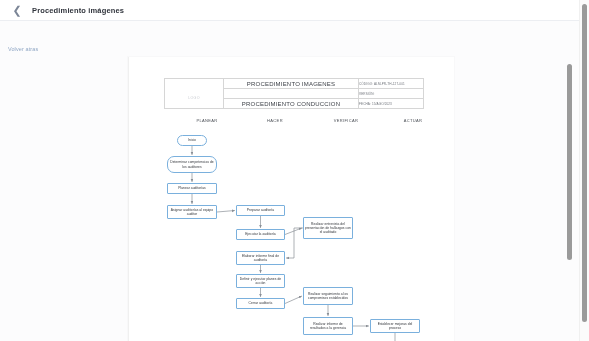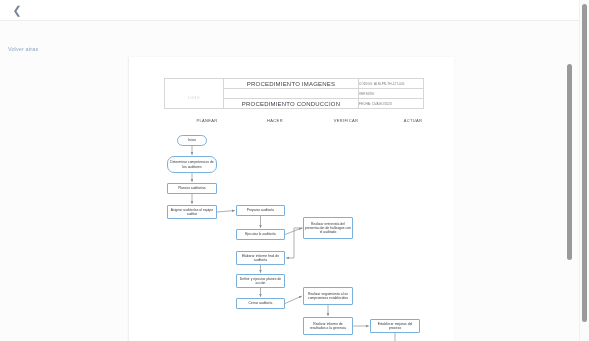--- a/index.html
+++ b/index.html
@@ -100,20 +100,21 @@
   .sb-inner{right:16px;top:21px;width:8px;height:320px;background:transparent;}
   .sb-inner .sb-thumb{left:2px;top:22px;width:5px;height:196px;}
 </style>
 </head>
 <body>
 
 <div class="app">
 
   <div class="topbar">
     <div class="back-chevron">❮</div>
+    <div class="topbar-title">Procedimiento imágenes</div>
   </div>
 
   <div class="content">
 
     <div class="back-link">Volver atras</div>
 
     <div class="page">
 
       <table class="doc-table">
         <tbody>

